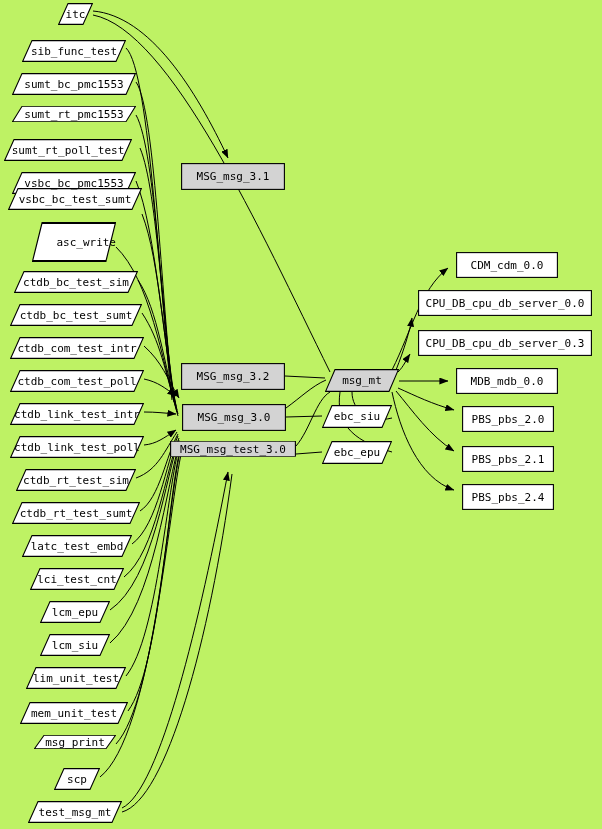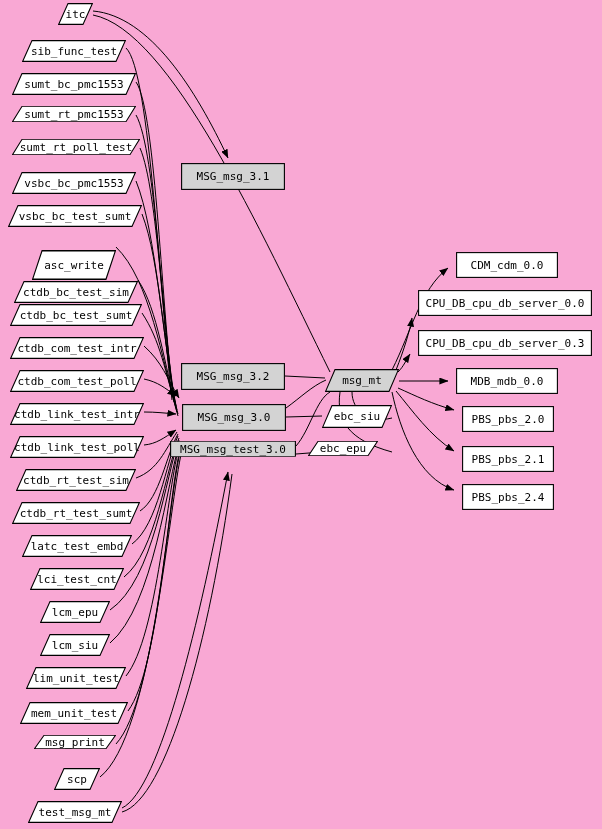--- a/index.html
+++ b/index.html
@@ -4,21 +4,21 @@
 <style>
   html, body {
     margin: 0;
     padding: 0;
     background: #ffffff;
   }
   #canvas {
     position: relative;
     width: 602px;
     height: 829px;
-    background: #f9a8d4;
+    background: #bef264;
     overflow: hidden;
     font-family: "DejaVu Sans Mono", "Liberation Mono", monospace;
   }
   #edges {
     position: absolute;
     left: 0;
     top: 0;
     width: 602px;
     height: 829px;
     pointer-events: none;
@@ -149,45 +149,45 @@
           <polygon points="10,0.6 123.4,0.6 114,21.4 0.6,21.4"></polygon>
         </svg>
         <span class="lbl">sumt_bc_pmc1553</span>
       </div>
       <div class="node" style="left: 12px; top: 106px; width: 124px; height: 16px;">
         <svg class="shape fill-white" viewBox="0 0 124 22" preserveAspectRatio="none">
           <polygon points="10,0.6 123.4,0.6 114,21.4 0.6,21.4"></polygon>
         </svg>
         <span class="lbl">sumt_rt_pmc1553</span>
       </div>
-      <div class="node" style="left: 12px; top: 139px; width: 128px; height: 16px;">
+      <div class="node" style="left: 4px; top: 139px; width: 128px; height: 22px;">
         <svg class="shape fill-white" viewBox="0 0 128 22" preserveAspectRatio="none">
           <polygon points="10,0.6 127.4,0.6 118,21.4 0.6,21.4"></polygon>
         </svg>
         <span class="lbl">sumt_rt_poll_test</span>
       </div>
       <div class="node" style="left: 12px; top: 172px; width: 124px; height: 22px;">
         <svg class="shape fill-white" viewBox="0 0 124 22" preserveAspectRatio="none">
           <polygon points="10,0.6 123.4,0.6 114,21.4 0.6,21.4"></polygon>
         </svg>
         <span class="lbl">vsbc_bc_pmc1553</span>
       </div>
-      <div class="node" style="left: 8px; top: 205px; width: 134px; height: 22px;">
+      <div class="node" style="left: 8px; top: 188px; width: 134px; height: 22px;">
         <svg class="shape fill-white" viewBox="0 0 134 22" preserveAspectRatio="none">
           <polygon points="10,0.6 133.4,0.6 124,21.4 0.6,21.4"></polygon>
         </svg>
         <span class="lbl">vsbc_bc_test_sumt</span>
       </div>
-      <div class="node" style="left: 32px; top: 250px; width: 84px; height: 30px;">
+      <div class="node" style="left: 32px; top: 222px; width: 84px; height: 40px; justify-content: flex-end;">
         <svg class="shape fill-white" viewBox="0 0 84 22" preserveAspectRatio="none">
           <polygon points="10,0.6 83.4,0.6 74,21.4 0.6,21.4"></polygon>
         </svg>
         <span class="lbl">asc_write</span>
       </div>
-      <div class="node" style="left: 14px; top: 271px; width: 124px; height: 22px; margin-top: 10px;">
+      <div class="node" style="left: 14px; top: 271px; width: 124px; height: 22px;">
         <svg class="shape fill-white" viewBox="0 0 124 22" preserveAspectRatio="none">
           <polygon points="10,0.6 123.4,0.6 114,21.4 0.6,21.4"></polygon>
         </svg>
         <span class="lbl">ctdb_bc_test_sim</span>
       </div>
       <div class="node" style="left: 10px; top: 304px; width: 132px; height: 22px;">
         <svg class="shape fill-white" viewBox="0 0 132 22" preserveAspectRatio="none">
           <polygon points="10,0.6 131.4,0.6 122,21.4 0.6,21.4"></polygon>
         </svg>
         <span class="lbl">ctdb_bc_test_sumt</span>
@@ -313,21 +313,21 @@
           <polygon points="10,0.6 73.4,0.6 64,22.4 0.6,22.4"></polygon>
         </svg>
         <span class="lbl">msg_mt</span>
       </div>
       <div class="node" style="left: 322px; top: 405px; width: 70px; height: 23px;">
         <svg class="shape fill-white" viewBox="0 0 70 23" preserveAspectRatio="none">
           <polygon points="10,0.6 69.4,0.6 60,22.4 0.6,22.4"></polygon>
         </svg>
         <span class="lbl">ebc_siu</span>
       </div>
-      <div class="node" style="left: 308px; top: 441px; width: 70px; height: 15px;">
+      <div class="node" style="left: 322px; top: 441px; width: 70px; height: 23px;">
         <svg class="shape fill-white" viewBox="0 0 70 23" preserveAspectRatio="none">
           <polygon points="10,0.6 69.4,0.6 60,22.4 0.6,22.4"></polygon>
         </svg>
         <span class="lbl">ebc_epu</span>
       </div>
     </div>
   <div id="callees-layer">
       <div class="node" style="left: 456px; top: 252px; width: 102px; height: 26px; text-align: right;">
         <svg class="shape fill-white" viewBox="0 0 102 26" preserveAspectRatio="none">
           <rect x="0.6" y="0.6" width="100.8" height="24.8"></rect>

